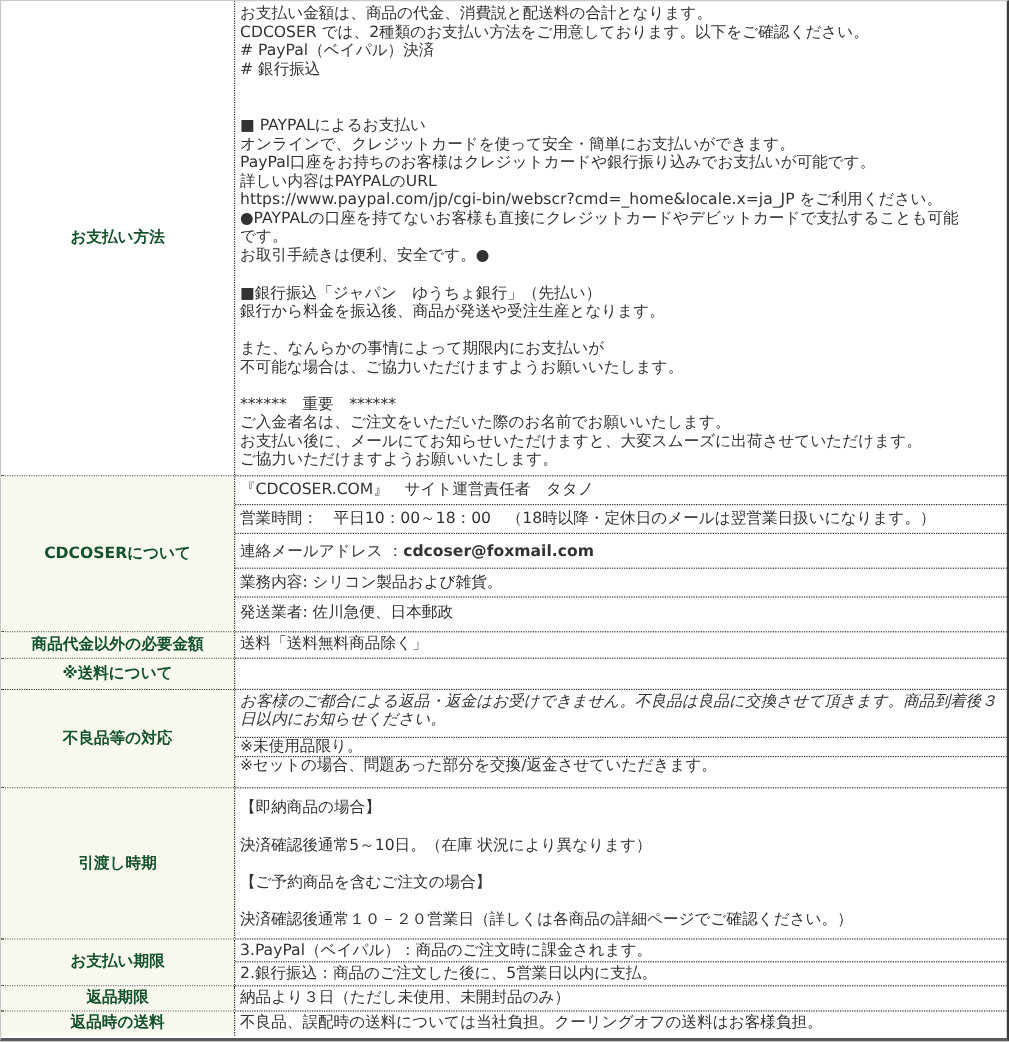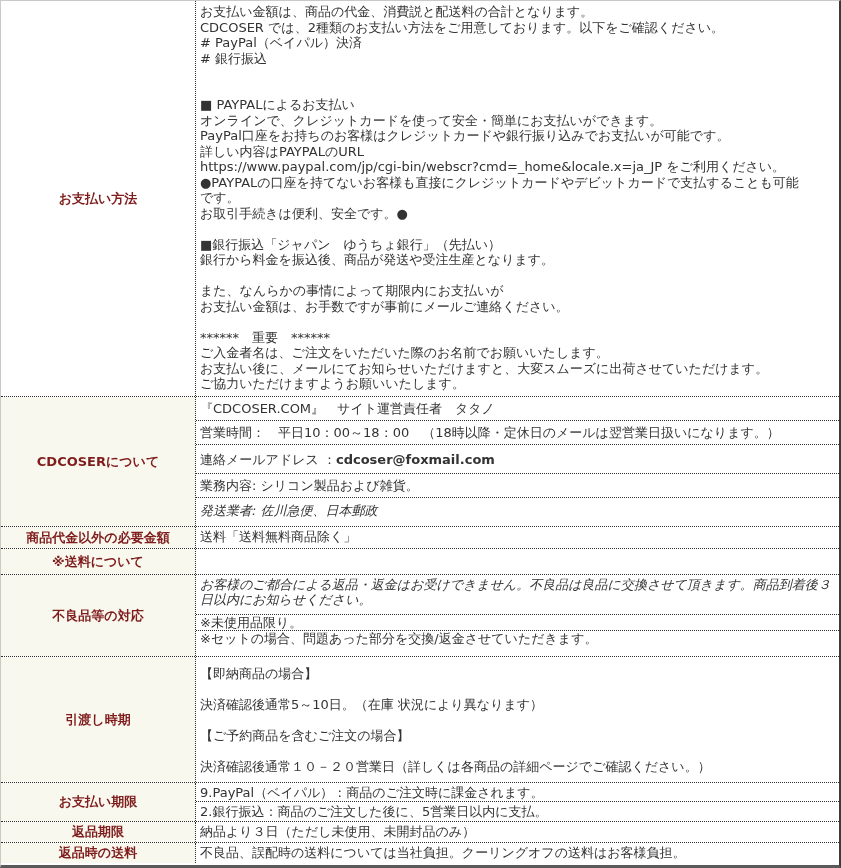--- a/index.html
+++ b/index.html
@@ -9,38 +9,38 @@
     border-top:1px solid #c9c9c9;border-left:1px solid #c9c9c9;
     border-right:2px solid #3a3a3a;border-bottom:3px solid #5a5a5a;
     background:#fff;
   }
   .row{display:flex;border-bottom:1px dotted #2b2b2b;box-sizing:border-box;}
   .row:last-child{border-bottom:none;}
   .lcell{
     flex:0 0 195px;width:195px;box-sizing:border-box;
     background:#f9f8ee;border-right:1px dotted #2b2b2b;
     display:flex;align-items:center;justify-content:center;text-align:center;
-    font-weight:bold;color:#7f1d1d;padding:2px 4px;line-height:16px;
+    font-weight:bold;color:#14532d;padding:2px 4px;line-height:16px;
   }
   .lcell.white{background:#ffffff;}
   .rcell{flex:1 1 auto;min-width:0;box-sizing:border-box;display:flex;flex-direction:column;}
   .blk{padding:3px 2px 0 4px;}
   .blk div{line-height:15.5px;white-space:pre-wrap;}
   .sub{
     box-sizing:border-box;border-bottom:1px dotted #2b2b2b;
     padding:0 4px;line-height:15px;display:flex;align-items:center;
   }
   .sub:last-child{border-bottom:none;}
   .sub.top{align-items:flex-start;padding-top:2px;display:block;font-style:italic;}
   .single{padding:2px 4px;line-height:16px;}
   .bold{font-weight:bold;}
   .mh396{min-height:396px;} .mh130{min-height:130px;} .mh22{min-height:22px;}
   .mh26{min-height:26px;gap:31px;} .mh82{min-height:82px;} .mh126{min-height:126px;}
   .mh39{min-height:39px;} .mh19{min-height:19px;} .mh18{min-height:18px;}
-  .smh24{min-height:24px;} .smh29{min-height:29px;} .smh25{min-height:25px;font-style:italic;}
+  .smh24{min-height:24px;} .smh29{min-height:29px;} .smh25{min-height:25px;}
   .smh40{min-height:40px;} .smh15{min-height:15px;} .smh12{min-height:12px;}
   .smh19{min-height:19px;}
   .pad9{padding-top:9px;}
 </style>
 </head>
 <body>
 
 <div class="page">
 
   <div class="row mh396">
@@ -61,21 +61,21 @@
           <div>詳しい内容はPAYPALのURL</div>
           <div>https://www.paypal.com/jp/cgi-bin/webscr?cmd=_home&amp;locale.x=ja_JP をご利用ください。</div>
           <div>●PAYPALの口座を持てないお客様も直接にクレジットカードやデビットカードで支払することも可能</div>
           <div>です。</div>
           <div>お取引手続きは便利、安全です。●</div>
           <div>&nbsp;</div>
           <div>■銀行振込「ジャパン　ゆうちょ銀行」（先払い）</div>
           <div>銀行から料金を振込後、商品が発送や受注生産となります。</div>
           <div>&nbsp;</div>
           <div>また、なんらかの事情によって期限内にお支払いが</div>
-          <div>お支払い金額は、お手数ですが事前にメールご連絡ください。</div>
+          <div>不可能な場合は、ご協力いただけますようお願いいたします。</div>
           <div>&nbsp;</div>
           <div>******　重要　******</div>
           <div>ご入金者名は、ご注文をいただいた際のお名前でお願いいたします。</div>
           <div>お支払い後に、メールにてお知らせいただけますと、大変スムーズに出荷させていただけます。</div>
           <div>ご協力いただけますようお願いいたします。</div>
         </div>
     </div>
   </div>
 
   <div class="row mh130">
@@ -135,21 +135,21 @@
           <div>決済確認後通常１０－２０営業日（詳しくは各商品の詳細ページでご確認ください。）</div>
         </div>
     </div>
   </div>
 
   <div class="row mh39">
     <div class="lcell">
       <span>お支払い期限</span>
     </div>
     <div class="rcell">
-      <div class="sub smh19">9.PayPal（ベイパル）：商品のご注文時に課金されます。</div>
+      <div class="sub smh19">3.PayPal（ベイパル）：商品のご注文時に課金されます。</div>
       <div class="sub smh19">2.銀行振込：商品のご注文した後に、5営業日以内に支払。</div>
     </div>
   </div>
 
   <div class="row mh19">
     <div class="lcell">
       <span>返品期限</span>
     </div>
     <div class="rcell">
       <div class="single">納品より３日（ただし未使用、未開封品のみ）</div>

